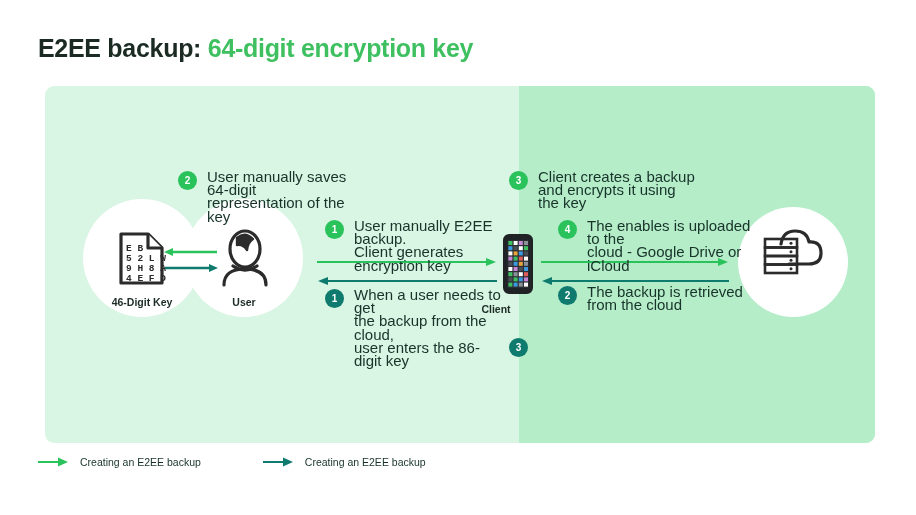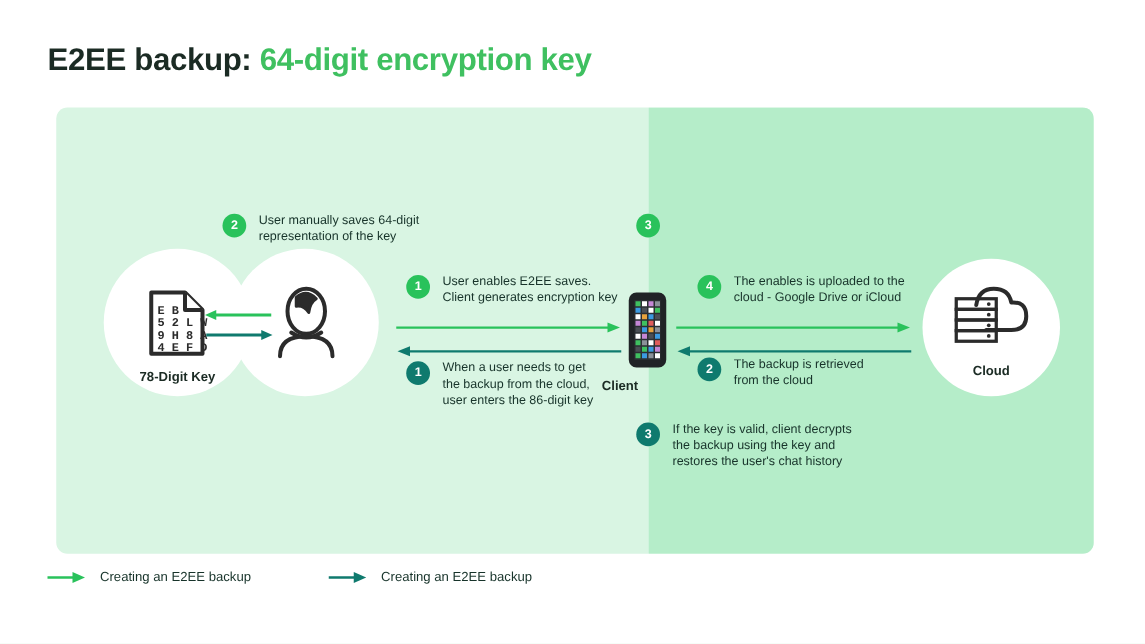--- a/index.html
+++ b/index.html
@@ -38,21 +38,21 @@
   .step{position:absolute;display:flex;align-items:flex-start;}
   .badge{
     width:19px;height:19px;border-radius:50%;
     display:flex;align-items:center;justify-content:center;
     font-size:10px;font-weight:bold;color:#ffffff;flex:0 0 auto;
     margin-top:1px;
   }
   .badge.create{background:#29c25b;}
   .badge.restore{background:#0f7a6e;}
   .step-text{
-    margin-left:10px;font-size:10px;line-height:13.2px;color:#17332a;
+    margin-left:10px;font-size:15px;line-height:13.2px;color:#17332a;
     white-space:pre-line;
   }
 
   .legend{position:absolute;left:38px;top:456px;display:flex;align-items:center;}
   .legend-item{display:flex;align-items:center;margin-right:62px;}
   .legend-text{font-size:10.5px;color:#17332a;margin-left:11px;}
 
   svg{display:block;overflow:visible;}
 </style>
 </head>
@@ -73,30 +73,31 @@
   <div class="node" style="left:72px;top:145px;">
     <svg width="50" height="56" viewBox="0 0 50 56">
       <path d="M4 3 H31 L45 17 V52 H4 Z" fill="#ffffff" stroke="#2b2b2b" stroke-width="3.2" stroke-linejoin="round"></path>
       <path d="M31 3 V17 H45" fill="#ffffff" stroke="#2b2b2b" stroke-width="3.2" stroke-linejoin="round"></path>
       <text x="9" y="20" font-family="'Liberation Mono', monospace" font-size="9.5" font-weight="bold" fill="#2b2b2b">E B</text>
       <text x="9" y="30" font-family="'Liberation Mono', monospace" font-size="9.5" font-weight="bold" fill="#2b2b2b">5 2 L W</text>
       <text x="9" y="40" font-family="'Liberation Mono', monospace" font-size="9.5" font-weight="bold" fill="#2b2b2b">9 H 8 A</text>
       <text x="9" y="50" font-family="'Liberation Mono', monospace" font-size="9.5" font-weight="bold" fill="#2b2b2b">4 E F D</text>
     </svg>
   </div>
-  <div class="node-label" style="left:17px;top:210px;">78-Digit Key</div>
+  <div class="node-label" style="left:17px;top:210px;">46-Digit Key</div>
 
   <div class="node" style="left:172px;top:142px;">
     <svg width="56" height="60" viewBox="0 0 56 60">
       <ellipse cx="28" cy="21" rx="15" ry="18" fill="none" stroke="#2b2b2b" stroke-width="3.2"></ellipse>
       <path d="M20 10 Q28 3 36 11 Q31 14 30 22 Q26 16 20 17 Z" fill="#2b2b2b" stroke="#2b2b2b" stroke-width="2.4" stroke-linejoin="round"></path>
       <path d="M16 38 Q28 46 40 38" fill="none" stroke="#2b2b2b" stroke-width="3.2" stroke-linecap="round"></path>
       <path d="M7 57 Q7 41 28 41 Q49 41 49 57" fill="none" stroke="#2b2b2b" stroke-width="3.2" stroke-linecap="round"></path>
     </svg>
   </div>
+  <div class="node-label" style="left:119px;top:210px;">User</div>
 
   <svg style="position:absolute;left:118px;top:158px;" width="56" height="40" viewBox="0 0 56 40">
     <g>
       <line x1="54" y1="8" x2="8" y2="8" stroke="#29c25b" stroke-width="2.4"></line>
       <path d="M1 8 L10 4 L10 12 Z" fill="#29c25b"></path>
     </g>
     <g>
       <line x1="2" y1="24" x2="48" y2="24" stroke="#0f7a6e" stroke-width="2.4"></line>
       <path d="M55 24 L46 20 L46 28 Z" fill="#0f7a6e"></path>
     </g>
@@ -154,21 +155,20 @@
       <rect x="6" y="13" width="32" height="8.5" fill="none" stroke="#2b2b2b" stroke-width="2.6"></rect>
       <rect x="6" y="21.5" width="32" height="8.5" fill="none" stroke="#2b2b2b" stroke-width="2.6"></rect>
       <rect x="6" y="30" width="32" height="8.5" fill="none" stroke="#2b2b2b" stroke-width="2.6"></rect>
       <rect x="6" y="38.5" width="32" height="8.5" fill="none" stroke="#2b2b2b" stroke-width="2.6"></rect>
       <circle cx="32" cy="17.2" r="1.5" fill="#2b2b2b"></circle>
       <circle cx="32" cy="25.7" r="1.5" fill="#2b2b2b"></circle>
       <circle cx="32" cy="34.2" r="1.5" fill="#2b2b2b"></circle>
       <circle cx="32" cy="42.7" r="1.5" fill="#2b2b2b"></circle>
     </svg>
   </div>
-  <div class="node-label" style="left:668px;top:205px;">Cloud</div>
 
   <svg style="position:absolute;left:272px;top:168px;" width="180" height="40" viewBox="0 0 180 40">
     <g>
       <line x1="0" y1="8" x2="171" y2="8" stroke="#29c25b" stroke-width="1.8"></line>
       <path d="M179 8 L169 4 L169 12 Z" fill="#29c25b"></path>
     </g>
     <g>
       <line x1="9" y1="27" x2="180" y2="27" stroke="#0f7a6e" stroke-width="1.8"></line>
       <path d="M1 27 L11 23 L11 31 Z" fill="#0f7a6e"></path>
     </g>
@@ -186,52 +186,51 @@
   </svg>
 
   <div class="step" style="left:133px;top:84px;width:170px;">
     <div class="badge create">2</div>
     <div class="step-text">User manually saves 64-digit
 representation of the key</div>
   </div>
 
   <div class="step" style="left:280px;top:133px;width:180px;">
     <div class="badge create">1</div>
-    <div class="step-text">User enables E2EE saves.
+    <div class="step-text">User manually E2EE backup.
 Client generates encryption key</div>
   </div>
 
   <div class="step" style="left:280px;top:202px;width:180px;">
     <div class="badge restore">1</div>
     <div class="step-text">When a user needs to get
 the backup from the cloud,
 user enters the 86-digit key</div>
   </div>
 
   <div class="step" style="left:464px;top:84px;width:190px;">
     <div class="badge create">3</div>
+    <div class="step-text">Client creates a backup
+and encrypts it using the key</div>
   </div>
 
   <div class="step" style="left:513px;top:133px;width:200px;">
     <div class="badge create">4</div>
     <div class="step-text">The enables is uploaded to the
 cloud - Google Drive or iCloud</div>
   </div>
 
   <div class="step" style="left:513px;top:199px;width:200px;">
     <div class="badge restore">2</div>
     <div class="step-text">The backup is retrieved
 from the cloud</div>
   </div>
 
   <div class="step" style="left:464px;top:251px;width:200px;">
     <div class="badge restore">3</div>
-    <div class="step-text">If the key is valid, client decrypts
-the backup using the key and
-restores the user's chat history</div>
   </div>
 </div>
 
 <div class="legend">
   <div class="legend-item">
     <svg width="31" height="12" viewBox="0 0 31 12">
       <line x1="0" y1="6" x2="22" y2="6" stroke="#29c25b" stroke-width="2"></line>
       <path d="M30 6 L20 1.6 L20 10.4 Z" fill="#29c25b"></path>
     </svg>
     <span class="legend-text">Creating an E2EE backup</span>

